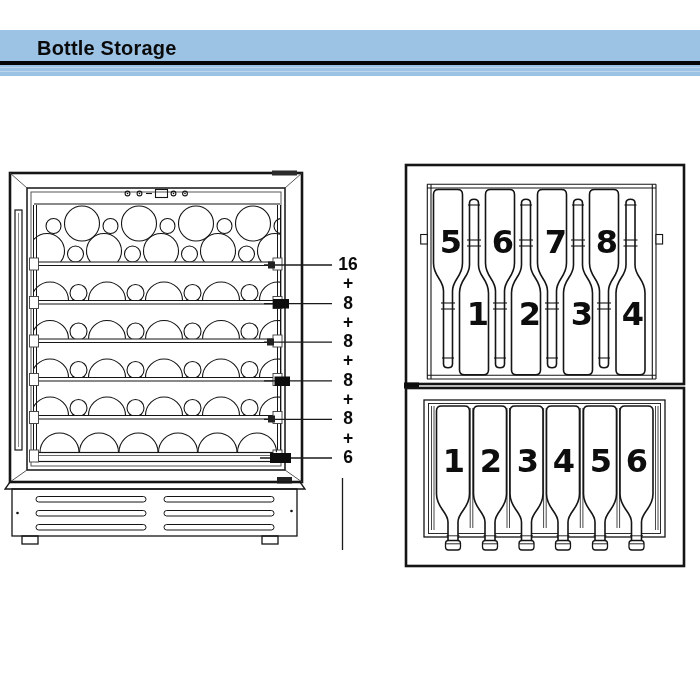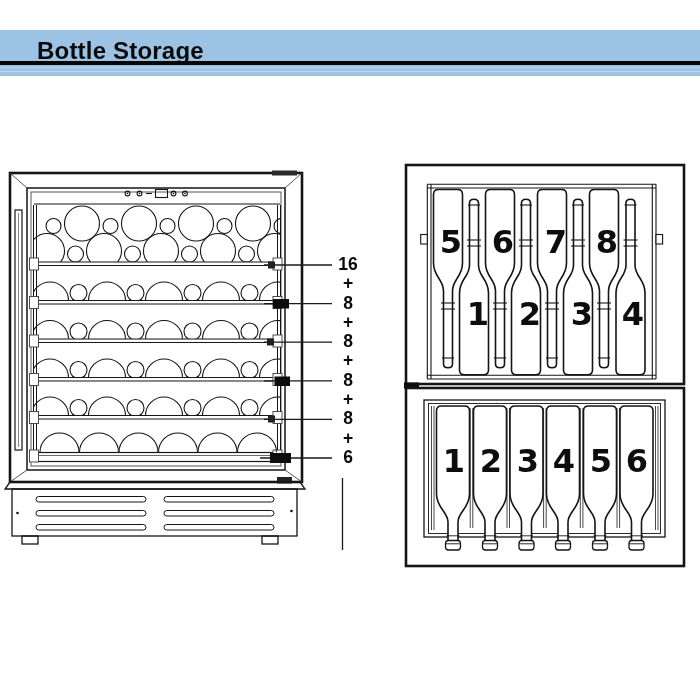--- a/index.html
+++ b/index.html
@@ -5,21 +5,21 @@
   html,body{margin:0;padding:0;background:#ffffff;}
   #stage{
     position:relative;width:700px;height:700px;background:#ffffff;overflow:hidden;
     font-family:"Liberation Sans","DejaVu Sans",sans-serif;color:#111;
   }
   
   .band{position:absolute;left:0;top:30px;width:700px;height:46px;background:#9cc2e4;}
   .band-line{position:absolute;left:0;top:61px;width:700px;height:3.5px;background:#050505;}
   .band-stripe{position:absolute;left:0;width:700px;height:1px;background:rgba(255,255,255,.35);}
   .title{
-    position:absolute;left:37px;top:37px;font-size:24px;font-weight:bold;
+    position:absolute;left:37px;top:37px;font-size:20px;font-weight:bold;
     letter-spacing:.2px;color:#0a0a0a;
   }
   
   svg.art{position:absolute;left:0;top:0;}
   
   .count-col{position:absolute;left:332px;top:255px;width:32px;text-align:center;}
   .count-item{height:19.3px;line-height:19.3px;font-size:17.5px;font-weight:bold;color:#0a0a0a;}
   
   .total{
     position:absolute;left:194px;top:551px;font-size:20px;font-weight:bold;color:#0a0a0a;

